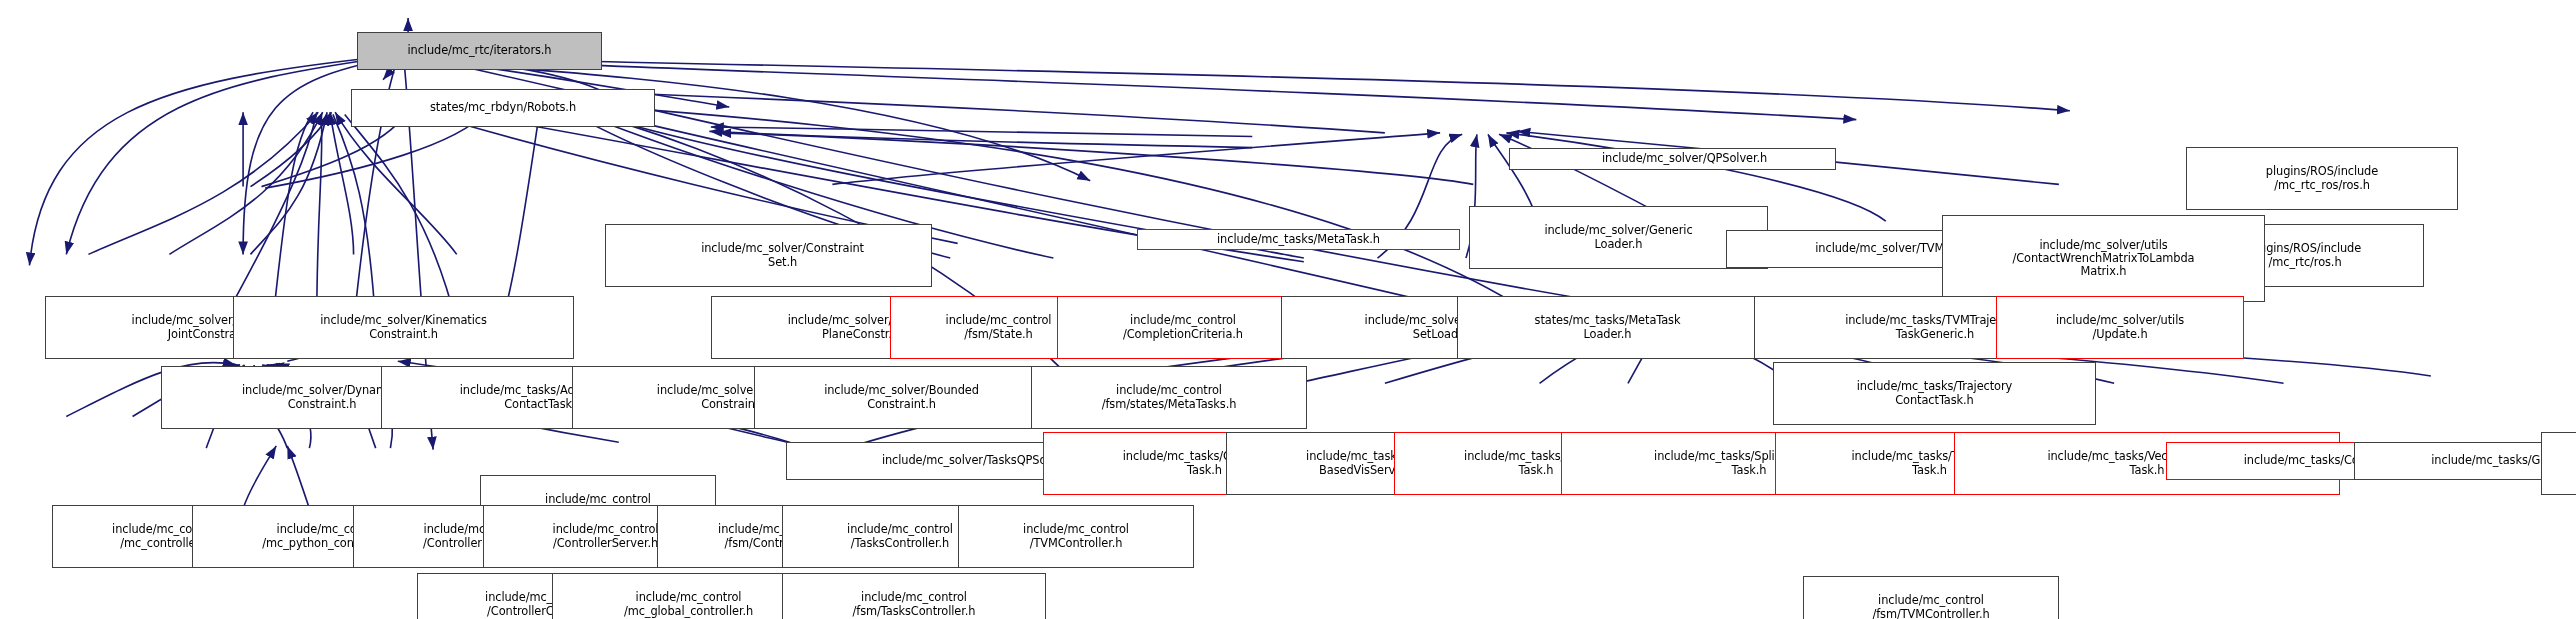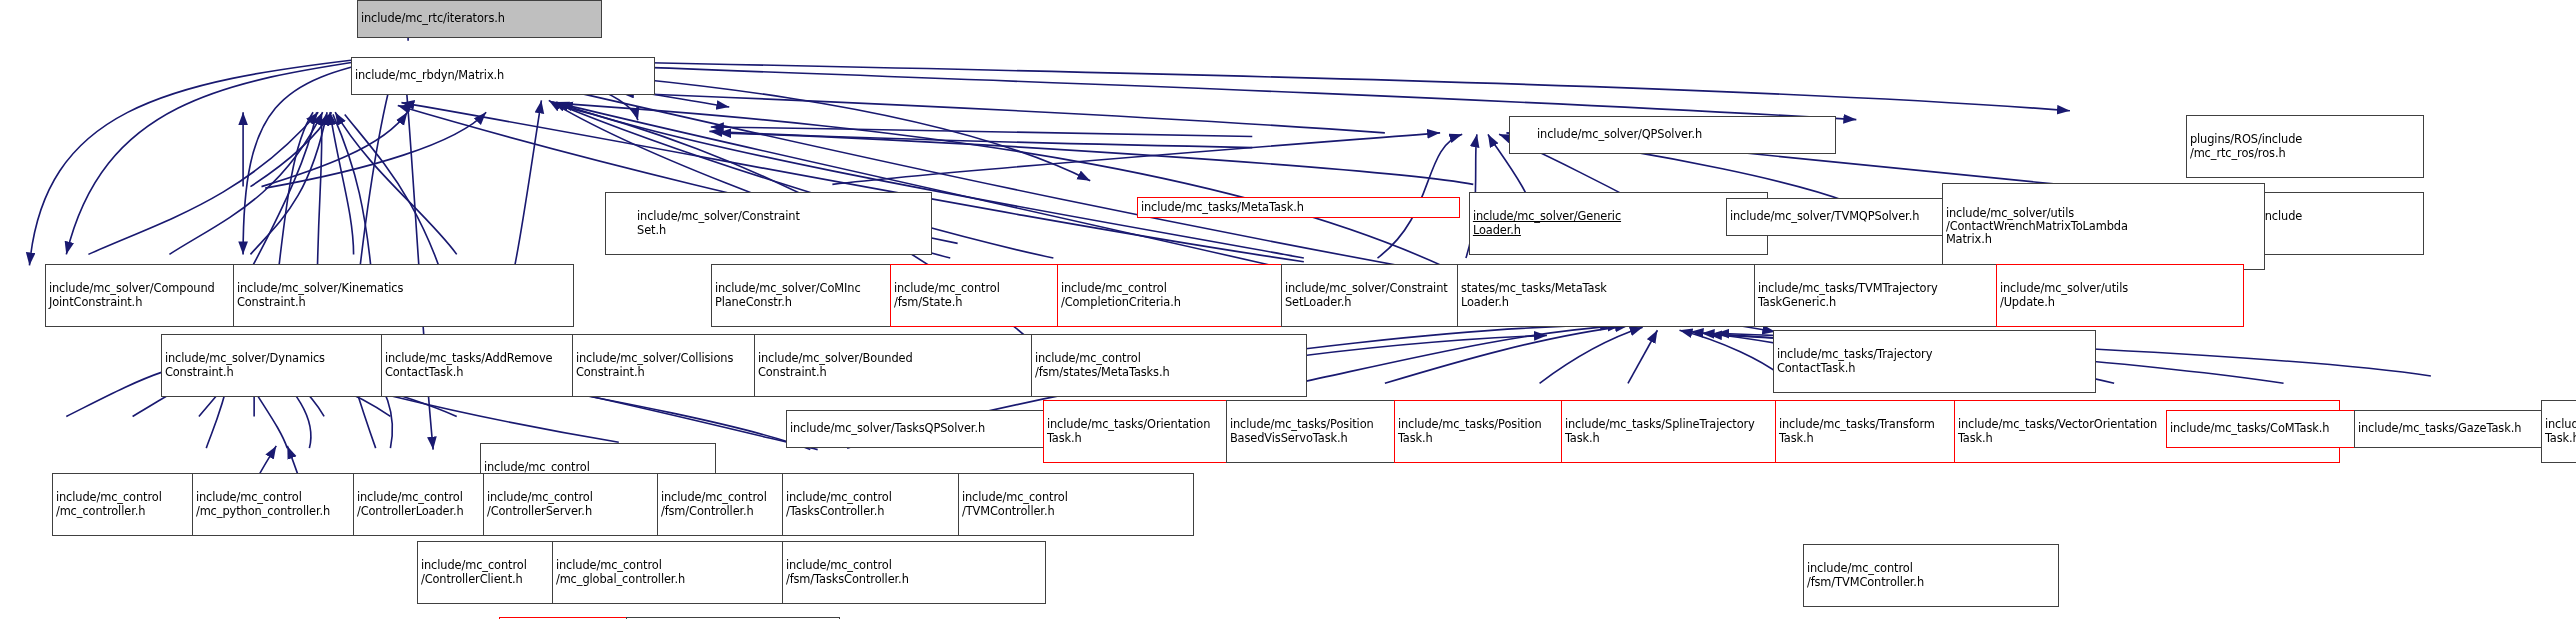--- a/index.html
+++ b/index.html
@@ -16,23 +16,25 @@
     position:absolute;
     box-sizing:border-box;
     border:0.7px solid #404040;
     background:#ffffff;
     color:#000000;
     font-size:11.4px;
     line-height:13.3px;
     display:flex;
     align-items:center;
     justify-content:center;
+    text-align:center;
     padding:0.7px 2.9px;
     white-space:pre-line;
     letter-spacing:-0.1px;
+    margin-top:32px;
   }
   .node.red{border-color:#ff0000;}
   .node.root{background:#bfbfbf;border-color:#404040;}
   .node span{display:block;width:100%;}
 </style>
 </head>
 <body>
 
 <div id="graph">
   <svg id="edges" viewBox="0 0 3497 841" xmlns="http://www.w3.org/2000/svg">
@@ -128,30 +130,30 @@
 
       <path d="M510,608 C500,580 490,550 476,505"></path>
       <path d="M530,608 C540,560 520,520 500,500"></path>
 
       <path d="M1100,610 C1000,570 700,520 600,500"></path>
       <path d="M1110,610 C900,560 700,510 540,490"></path>
       <path d="M1150,608 C1300,560 1700,470 2100,455"></path>
     </g>
   </svg>
 <div class="node root" style="left: 357px; top: 0px; width: 245px; height: 38px;"><span>include/mc_rtc/iterators.h</span></div>
-    <div class="node" style="left: 351px; top: 57px; width: 304px; height: 38px;"><span>include/mc_rbdyn/Matrix.h</span></div>
-    <div class="node" style="left: 1509px; top: 116px; width: 327px; height: 38px; padding-left: 27px;"><span>include/mc_solver/QPSolver.h</span></div>
-    <div class="node" style="left: 2186px; top: 115px; width: 238px; height: 63px;"><span>plugins/ROS/include
+    <div class="node" style="left: 351px; top: 57px; width: 304px; height: 38px;"><span>states/mc_rbdyn/Robots.h</span></div>
+    <div class="node" style="left: 1509px; top: 116px; width: 327px; height: 22px; padding-left: 27px;"><span>include/mc_solver/QPSolver.h</span></div>
+    <div class="node" style="left: 2186px; top: 115px; width: 272px; height: 63px;"><span>plugins/ROS/include
 /mc_rtc_ros/ros.h</span></div>
     <div class="node" style="left: 2186px; top: 192px; width: 238px; height: 63px;"><span>plugins/ROS/include
 /mc_rtc/ros.h</span></div>
     <div class="node" style="left: 605px; top: 192px; width: 327px; height: 63px; padding-left: 31px;"><span>include/mc_solver/Constraint
 Set.h</span></div>
     <div class="node red" style="left: 1137px; top: 197px; width: 323px; height: 21px;"><span>include/mc_tasks/MetaTask.h</span></div>
-    <div class="node" style="left: 1469px; top: 192px; width: 299px; height: 63px; text-decoration: underline;"><span>include/mc_solver/Generic
+    <div class="node" style="left: 1469px; top: 174px; width: 299px; height: 63px;"><span>include/mc_solver/Generic
 Loader.h</span></div>
     <div class="node" style="left: 1726px; top: 198px; width: 368px; height: 38px;"><span>include/mc_solver/TVMQPSolver.h</span></div>
     <div class="node" style="left: 1942px; top: 183px; width: 323px; height: 87px;"><span>include/mc_solver/utils
 /ContactWrenchMatrixToLambda
 Matrix.h</span></div>
     <div class="node" style="left: 45px; top: 264px; width: 339px; height: 63px;"><span>include/mc_solver/Compound
 JointConstraint.h</span></div>
     <div class="node" style="left: 233px; top: 264px; width: 341px; height: 63px;"><span>include/mc_solver/Kinematics
 Constraint.h</span></div>
     <div class="node" style="left: 711px; top: 264px; width: 299px; height: 63px;"><span>include/mc_solver/CoMInc

